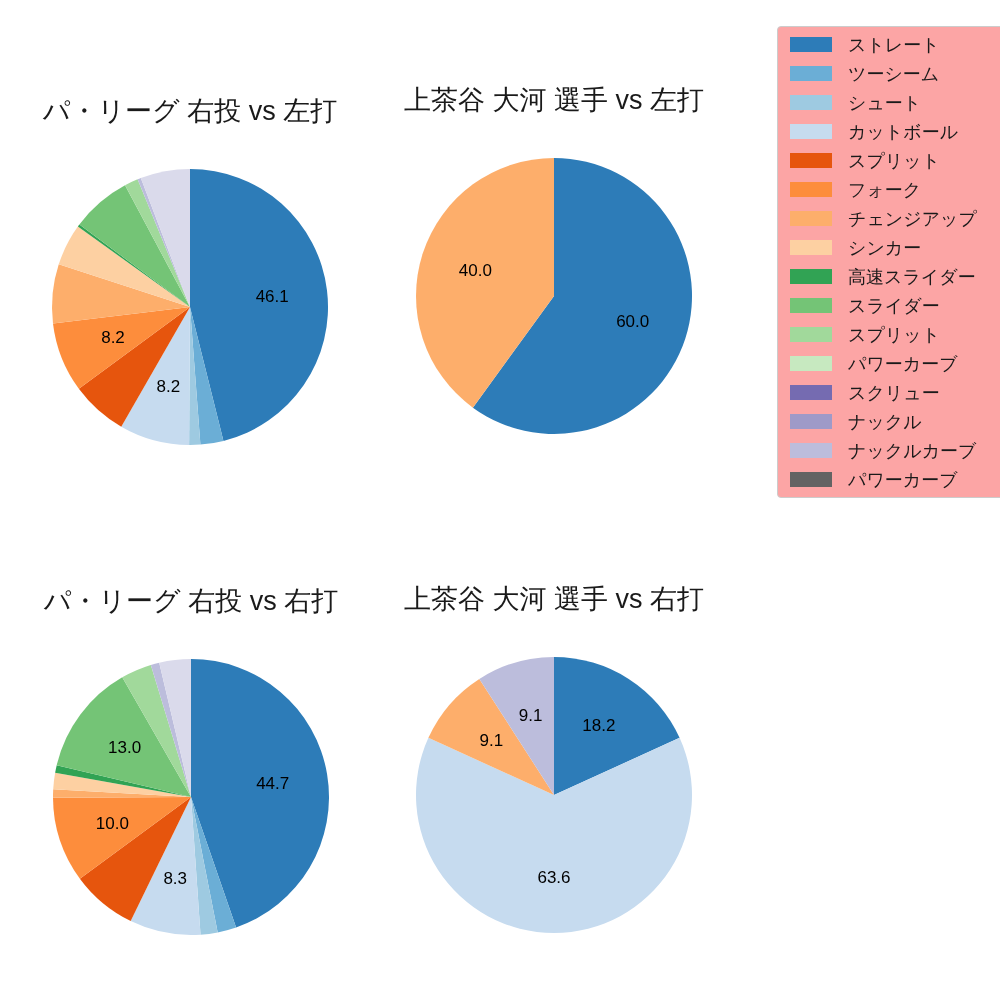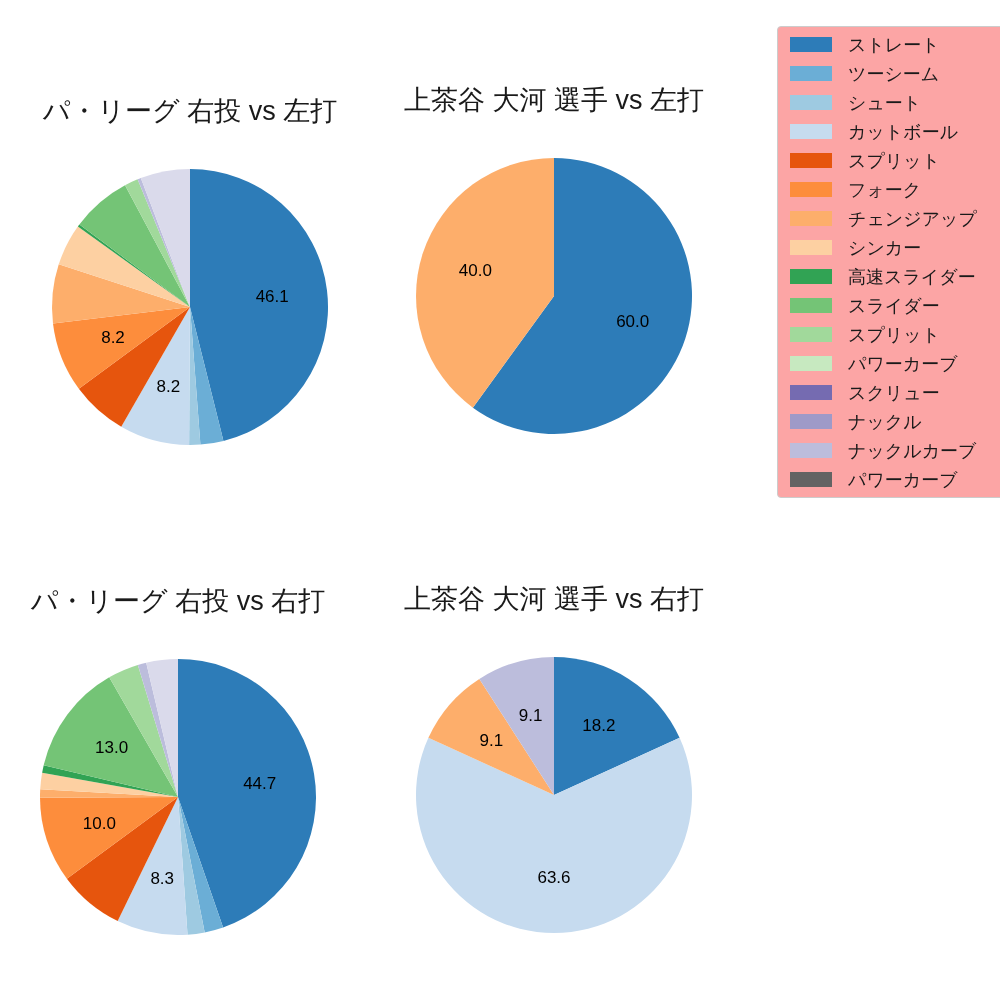--- a/index.html
+++ b/index.html
@@ -11,21 +11,21 @@
   .pie{display:block;width:300px;height:300px;}
   .pct{font-size:17px;fill:#000000;text-anchor:middle;dominant-baseline:central;}
   .legend{position:absolute;left:777px;top:26px;width:230px;box-sizing:border-box;
           background:#fca5a5;border:1px solid #cccccc;border-radius:4px;}
   .legend ul{list-style:none;margin:0;padding:3px 0;}
   .legend li{display:flex;align-items:center;height:29px;}
   .swatch{display:inline-block;width:42px;height:15px;margin-left:12px;margin-right:16px;flex:0 0 42px;}
   .llabel{font-size:18px;color:#1a1a1a;white-space:nowrap;}
   #c0{left:40px;top:98px;}
   #c1{left:404px;top:87px;}
-  #c2{left:28px;top:588px;}
+  #c2{left:41px;top:588px;}
   #c3{left:404px;top:586px;}
 </style>
 </head>
 <body>
 
 <div class="canvas">
 
   <section class="chart" id="c0">
     <h2 class="chart-title">パ・リーグ 右投 vs 左打</h2>
     <svg class="pie" viewBox="0 0 300 300">

